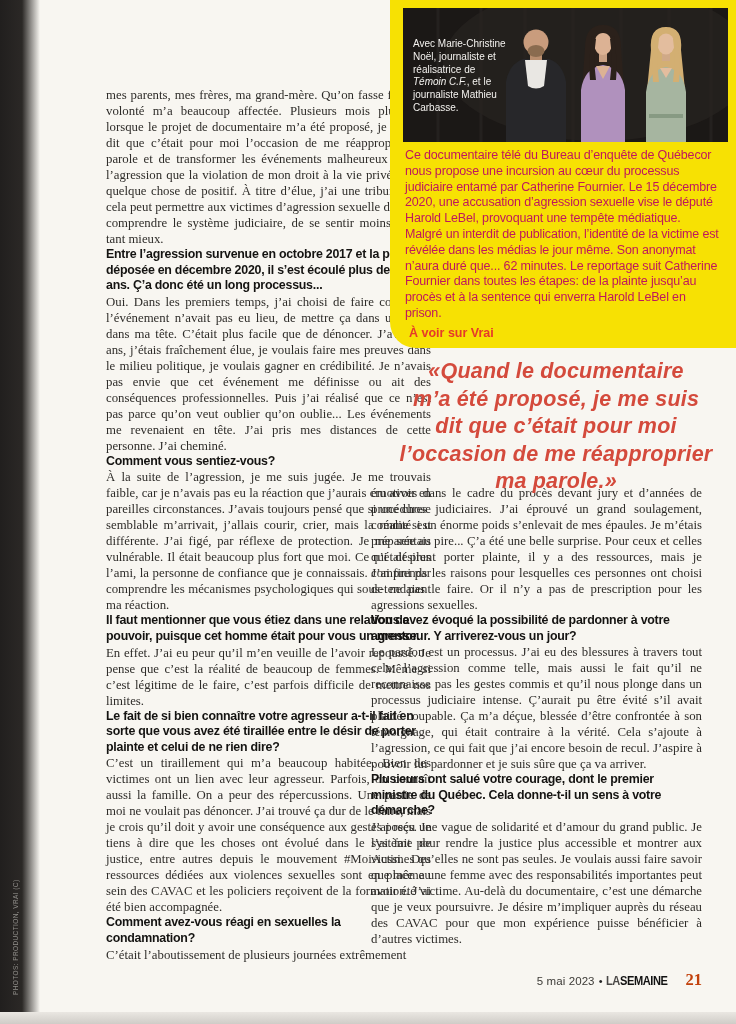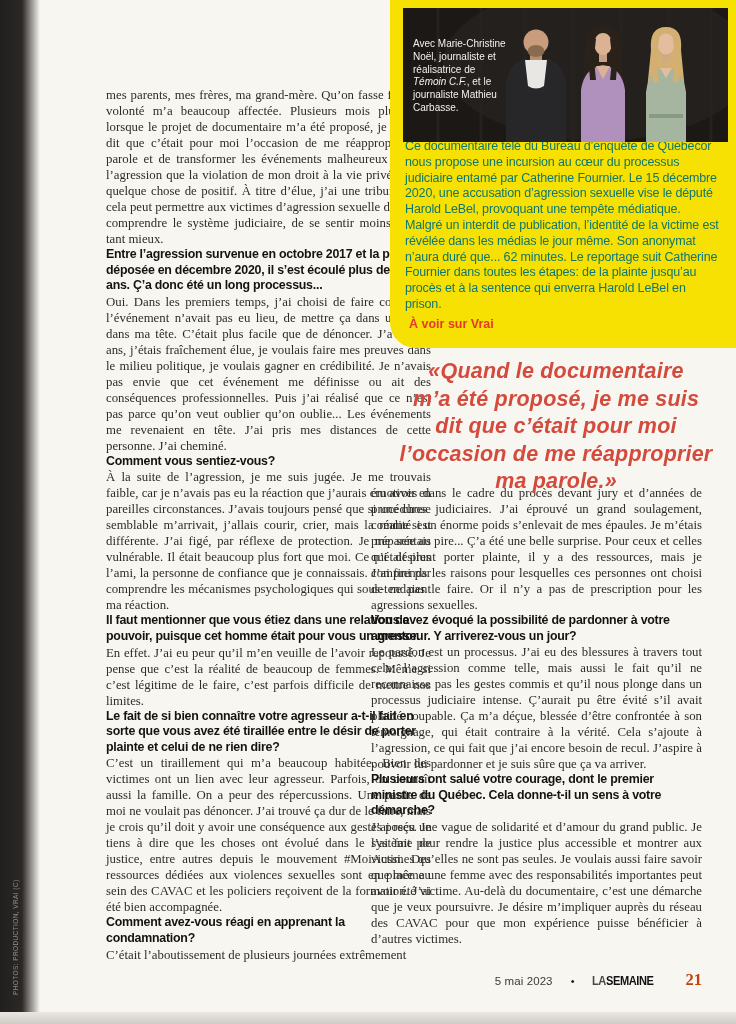--- a/index.html
+++ b/index.html
@@ -50,43 +50,43 @@
     font-size:10px;line-height:12.8px;color:#f3f1ee;
   }
   .photo-caption .it{font-style:italic;}
   .sidebar-title{
     margin:10px 15px 0 15px;
     font-family:"Liberation Sans",sans-serif;font-weight:bold;
     font-size:19.5px;line-height:22px;letter-spacing:-.4px;
     color:var(--heading-red,#E5392B);
   }
   .sidebar-body{
-    margin:5px 15px 0 15px;
+    margin:14px 15px 0 15px;
     font-family:"Liberation Sans",sans-serif;
     font-size:12.5px;line-height:15.8px;letter-spacing:-.15px;
-    color:#0f766e;text-align:left;
+    color:#be185d;text-align:left;
   }
   .sidebar-cta{
     margin:4px 15px 4px 19px;
     font-family:"Liberation Sans",sans-serif;font-weight:bold;
     font-size:12.5px;color:var(--heading-red,#E5392B);
   }
   
   .pull-quote{
     position:absolute;left:378px;top:358px;width:356px;
     text-align:center;white-space:pre-line;
     font-family:"Liberation Sans",sans-serif;
     font-style:italic;font-weight:700;
     font-size:21.5px;line-height:27.5px;letter-spacing:.2px;
     color:var(--quote-red,#D44A3C);
   }
   
   .footer{
     position:absolute;right:34px;top:970px;
-    display:flex;align-items:baseline;gap:18px;
+    display:flex;align-items:baseline;gap:4px;
     font-family:"Liberation Sans",sans-serif;color:#3c3a36;
   }
   .footer .date{font-size:11.5px;letter-spacing:.1px;}
   .footer .sep{font-size:11px;color:#222;}
   .footer .logo{display:inline-block;transform:scaleX(.82);transform-origin:left bottom;white-space:nowrap;}
   .footer .logo .la{font-weight:600;font-size:13.5px;color:#4a4846;letter-spacing:-.5px;}
   .footer .logo .semaine{font-weight:800;font-size:13.5px;color:#111;letter-spacing:-.5px;}
   .footer .pagenum{font-family:"Liberation Serif",serif;font-weight:bold;font-size:16.5px;color:#c2410c;text-align:center;}
   
   .bottom-strip{
@@ -106,21 +106,21 @@
   <div class="col col1">
       <p class="body-p">mes parents, mes frères, ma grand-mère. Qu’on fasse fi de ma volonté m’a beaucoup affectée. Plusieurs mois plus tard, lorsque le projet de documentaire m’a été proposé, je me suis dit que c’était pour moi l’occasion de me réapproprier ma parole et de transformer les événements malheureux — tant l’agression que la violation de mon droit à la vie privée — en quelque chose de positif. À titre d’élue, j’ai une tribune, et si cela peut permettre aux victimes d’agression sexuelle de mieux comprendre le système judiciaire, de se sentir moins seules, tant mieux.</p>
       <p class="q">Entre l’agression survenue en octobre 2017 et la plainte déposée en décembre 2020, il s’est écoulé plus de trois ans. Ç’a donc été un long processus...</p>
       <p class="body-p">Oui. Dans les premiers temps, j’ai choisi de faire comme si l’événement n’avait pas eu lieu, de mettre ça dans une case dans ma tête. C’était plus facile que de dénoncer. J’avais 25 ans, j’étais fraîchement élue, je voulais faire mes preuves dans le milieu politique, je voulais gagner en crédibilité. Je n’avais pas envie que cet événement me définisse ou ait des conséquences professionnelles. Puis j’ai réalisé que ce n’est pas parce qu’on veut oublier qu’on oublie... Les événements me revenaient en tête. J’ai pris mes distances de cette personne. J’ai cheminé.</p>
       <p class="q">Comment vous sentiez-vous?</p>
       <p class="body-p">À la suite de l’agression, je me suis jugée. Je me trouvais faible, car je n’avais pas eu la réaction que j’aurais cru avoir en pareilles circonstances. J’avais toujours pensé que si une chose semblable m’arrivait, j’allais courir, crier, mais la réalité est différente. J’ai figé, par réflexe de protection. Je me sentais vulnérable. Il était beaucoup plus fort que moi. Ce n’était plus l’ami, la personne de confiance que je connaissais. J’ai fini par comprendre les mécanismes psychologiques qui sous-tendaient ma réaction.</p>
       <p class="q">Il faut mentionner que vous étiez dans une relation de pouvoir, puisque cet homme était pour vous un mentor.</p>
       <p class="body-p">En effet. J’ai eu peur qu’il m’en veuille de l’avoir repoussé. Je pense que c’est la réalité de beaucoup de femmes. Même si c’est légitime de le faire, c’est parfois difficile de mettre nos limites.</p>
       <p class="q">Le fait de si bien connaître votre agresseur a-t-il fait en sorte que vous avez été tiraillée entre le désir de porter plainte et celui de ne rien dire?</p>
       <p class="body-p">C’est un tiraillement qui m’a beaucoup habitée. Bien des victimes ont un lien avec leur agresseur. Parfois, on connaît aussi la famille. On a peur des répercussions. Une partie de moi ne voulait pas dénoncer. J’ai trouvé ça dur de le faire, mais je crois qu’il doit y avoir une conséquence aux gestes posés. Je tiens à dire que les choses ont évolué dans le système de justice, entre autres depuis le mouvement #MoiAussi. Des ressources dédiées aux violences sexuelles sont en place au sein des CAVAC et les policiers reçoivent de la formation. J’ai été bien accompagnée.</p>
-      <p class="q">Comment avez-vous réagi en apprenant la condamnation?</p>
+      <p class="q">Comment avez-vous réagi en sexuelles la condamnation?</p>
       <p class="body-p">C’était l’aboutissement de plusieurs journées extrêmement</p>
     </div>
 
   <div class="col col2">
       <p class="body-p">émotives dans le cadre du procès devant jury et d’années de procédures judiciaires. J’ai éprouvé un grand soulagement, comme si un énorme poids s’enlevait de mes épaules. Je m’étais préparée au pire... Ç’a été une belle surprise. Pour ceux et celles qui désirent porter plainte, il y a des ressources, mais je comprends les raisons pour lesquelles ces personnes ont choisi de ne pas le faire. Or il n’y a pas de prescription pour les agressions sexuelles.</p>
       <p class="q">Vous avez évoqué la possibilité de pardonner à votre agresseur. Y arriverez-vous un jour?</p>
       <p class="body-p">Le pardon est un processus. J’ai eu des blessures à travers tout cela: l’agression comme telle, mais aussi le fait qu’il ne reconnaisse pas les gestes commis et qu’il nous plonge dans un processus judiciaire intense. Ç’aurait pu être évité s’il avait plaidé coupable. Ça m’a déçue, blessée d’être confrontée à son témoignage, qui était contraire à la vérité. Cela s’ajoute à l’agression, ce qui fait que j’ai encore besoin de recul. J’aspire à pouvoir lui pardonner et je suis sûre que ça va arriver.</p>
       <p class="q">Plusieurs ont salué votre courage, dont le premier ministre du Québec. Cela donne-t-il un sens à votre démarche?</p>
       <p class="body-p">J’ai reçu une vague de solidarité et d’amour du grand public. Je l’ai fait pour rendre la justice plus accessible et montrer aux victimes qu’elles ne sont pas seules. Je voulais aussi faire savoir que même une femme avec des responsabilités importantes peut avoir été victime. Au-delà du documentaire, c’est une démarche que je veux poursuivre. Je désire m’impliquer auprès du réseau des CAVAC pour que mon expérience puisse bénéficier à d’autres victimes.</p>
     </div>

